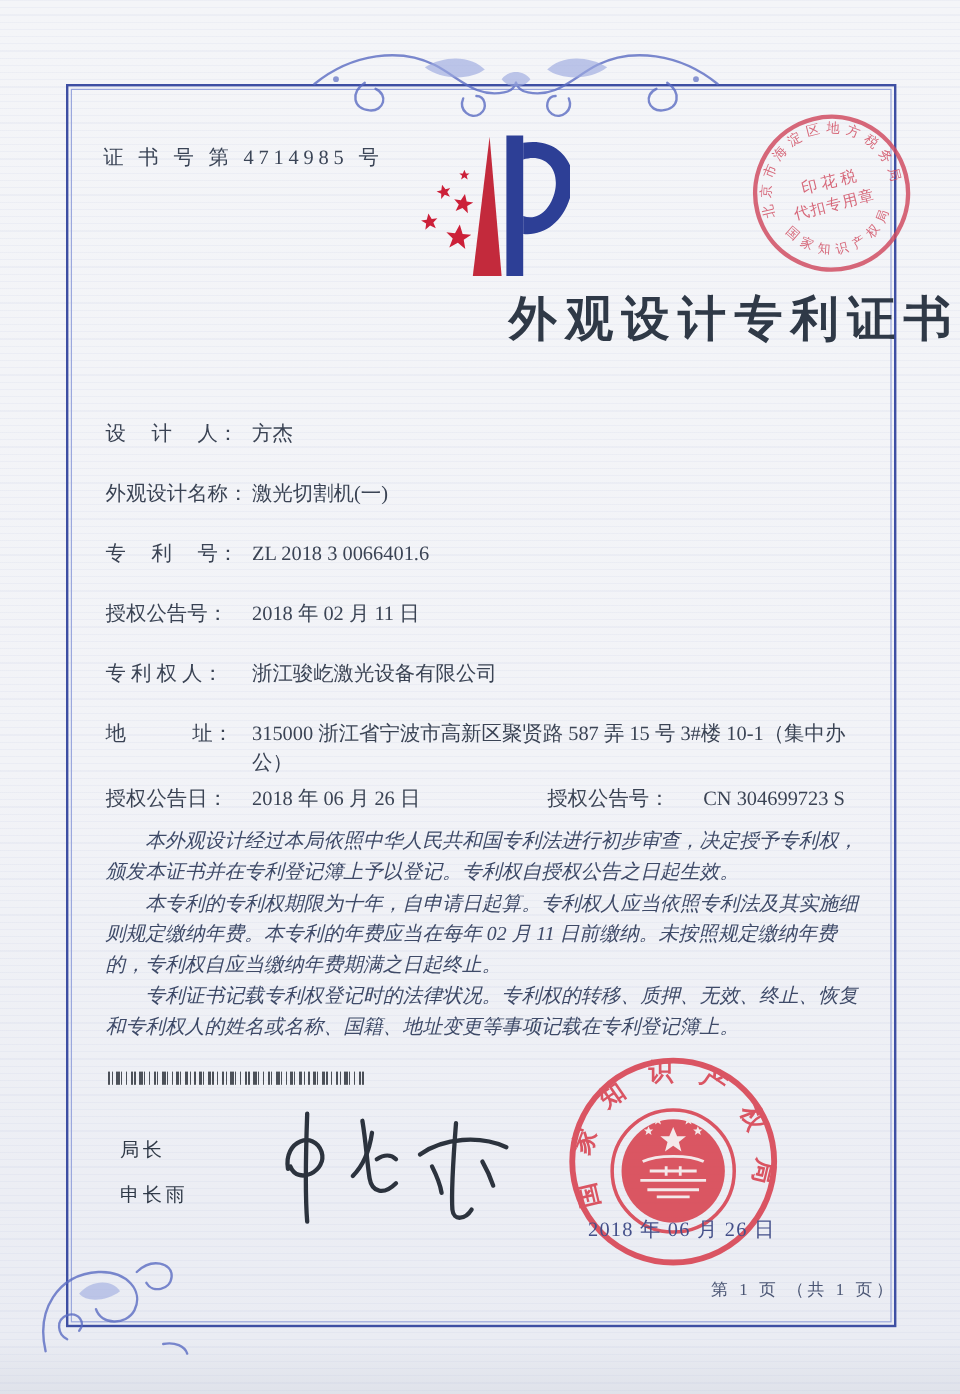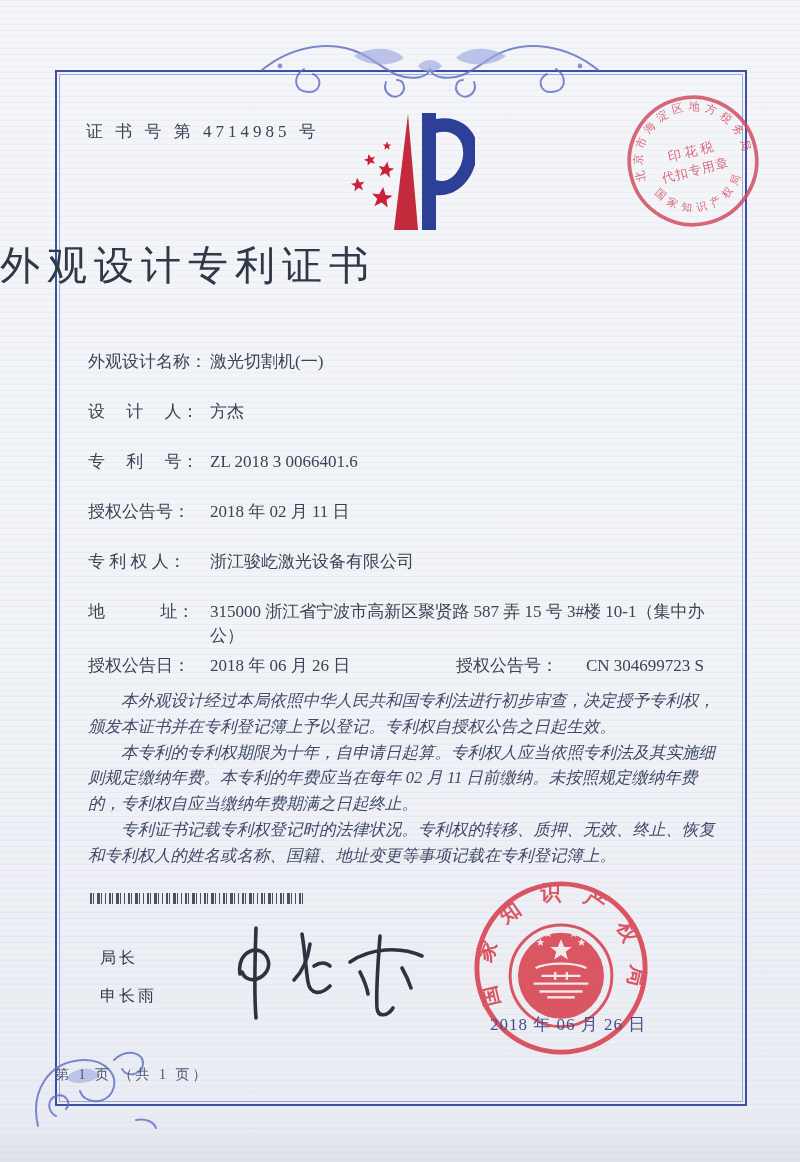--- a/index.html
+++ b/index.html
@@ -34,22 +34,22 @@
     font-size:17px; color:#3a4456; letter-spacing:4px;
   }
   .logo { position:absolute; left:330px; top:108px; width:145px; height:128px; }
 
   .tax-stamp {
     position:absolute; left:624px; top:92px; width:138px; height:138px;
     transform:rotate(-14deg); opacity:0.82;
   }
   .title {
     position:absolute; left:0; top:238px; width:800px;
-    text-align:left; font-size:40px; letter-spacing:7px;
-    color:#2f3947; font-weight:400;
+    text-align:right; font-size:40px; letter-spacing:7px;
+    color:#2f3947; font-weight:700;
   }
   .fields { position:absolute; left:88px; top:350px; width:636px; font-size:17px; color:#3a4354; }
   .frow { display:flex; line-height:24px; margin-bottom:26px; }
   .frow .lbl { flex:0 0 122px; white-space:nowrap; }
   .frow .val { flex:1; }
   .frow.addr { margin-bottom:6px; }
   .grant-row { display:flex; line-height:24px; }
   .grant-left { flex:0 0 368px; display:flex; }
   .grant-right { flex:1; display:flex;gap:28px; }
 
@@ -74,21 +74,21 @@
   .official .o-title { margin-bottom:17px; }
   .signature { position:absolute; left:218px; top:922px; width:215px; height:102px; }
 
   .seal { position:absolute; left:471px; top:878px; width:180px; height:180px; opacity:.88; }
   .seal-date {
     position:absolute; left:490px; top:1013px; width:200px;
     font-size:17px; color:#44508a; letter-spacing:1px; z-index:5;
   }
   .footer {
     position:absolute; left:55px; top:1066px; width:692px;
-    text-align:left; font-size:14px; letter-spacing:3px; color:#4a5573;
+    text-align:right; font-size:14px; letter-spacing:3px; color:#4a5573;
   }
   svg text { font-family:"Liberation Serif","DejaVu Serif",serif; }
 </style>
 </head>
 <body>
 
 <div class="page">
 
   <div class="frame"></div>
 
@@ -150,26 +150,26 @@
       <textPath href="#taxBottom" startOffset="50%" text-anchor="middle">国家知识产权局</textPath>
     </text>
     <text x="65" y="60" font-size="12.5" fill="#d0495e" text-anchor="middle">印 花 税</text>
     <text x="65" y="78" font-size="12" fill="#d0495e" text-anchor="middle" letter-spacing="1">代扣专用章</text>
   </svg>
 
   <div class="title">外观设计专利证书</div>
 
   <div class="fields">
     <div class="frow">
+      <span class="lbl">设　 计 　人：</span>
+      <span class="val">方杰</span>
+    </div>
+    <div class="frow">
       <span class="lbl">外观设计名称：</span>
       <span class="val">激光切割机(一)</span>
-    </div>
-    <div class="frow">
-      <span class="lbl">设　 计 　人：</span>
-      <span class="val">方杰</span>
     </div>
     <div class="frow">
       <span class="lbl">专　 利 　号：</span>
       <span class="val">ZL 2018 3 0066401.6</span>
     </div>
     <div class="frow">
       <span class="lbl">授权公告号：</span>
       <span class="val">2018 年 02 月 11 日</span>
     </div>
     <div class="frow">

